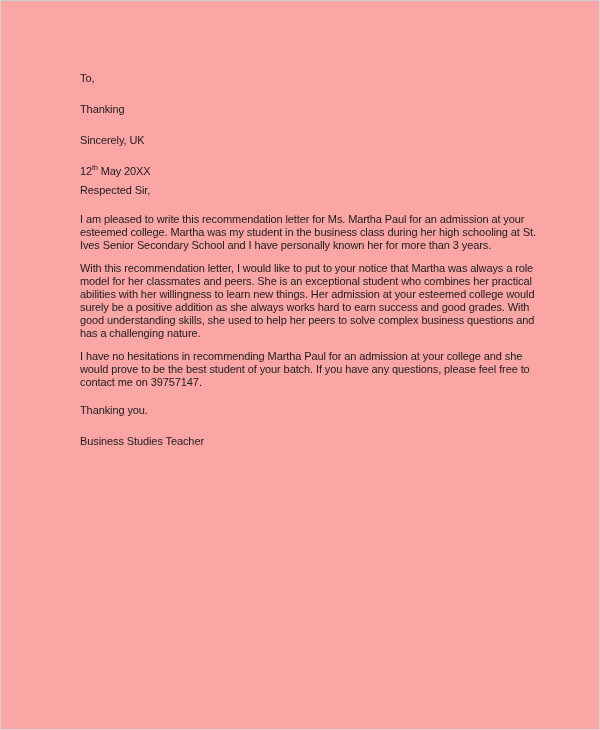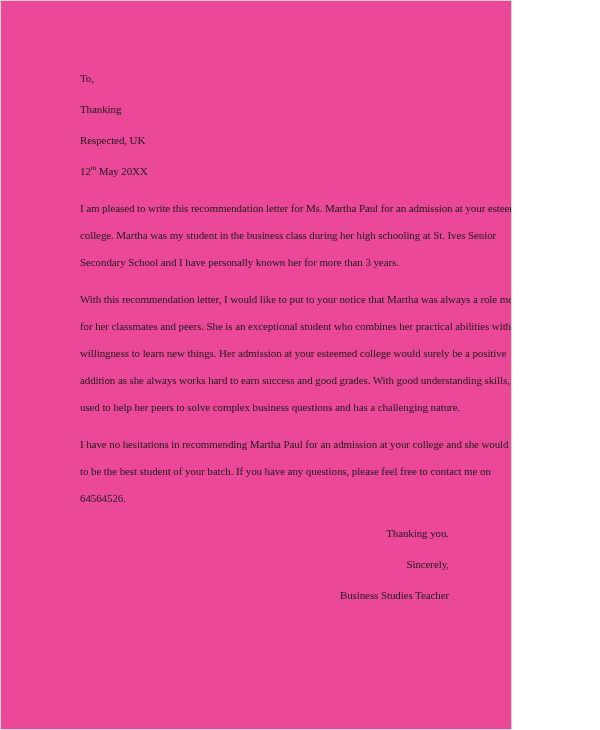--- a/index.html
+++ b/index.html
@@ -1,24 +1,24 @@
 <!DOCTYPE html>
 <html><head>
 <meta charset="utf-8">
 <style>
   * { margin: 0; padding: 0; box-sizing: border-box; }
   html, body { width: 600px; height: 730px; background: #ffffff; }
   .page {
-    width: 512px;
+    width: 600px;
     height: 730px;
-    background: #ec4899;
+    background: #fca5a5;
     border: 1px solid #d4d4d4;
     border-top-color: #cfcfcf;
     overflow: hidden;
-    font-family: Liberation Serif, serif;
+    font-family: Liberation Sans, sans-serif;
     color: #1c1c1c;
   }
   .letter {
     padding: 68px 62px 0 79px;
     width: 100%;
   }
   .line {
     font-size: 11px;
     line-height: 18px;
     letter-spacing: -0.1px;
@@ -32,49 +32,49 @@
     letter-spacing: -0.1px;
     white-space: nowrap;
   }
   sup.ordinal {
     font-size: 7px;
     vertical-align: super;
     line-height: 0;
   }
   .para {
     font-size: 11px;
-    line-height: 27px;
+    line-height: 13px;
     letter-spacing: -0.1px;
     width: 458px;
     margin-bottom: 10px;
     text-align: left;
   }
   .para.first { margin-top: 14px; }
   .para.last { margin-bottom: 12px; }
-  .sig .line { margin-bottom: 13px; text-align: right; }
+  .sig .line { margin-bottom: 13px; }
 </style>
 </head>
 <body>
 
 <div class="page">
   <div class="letter">
 
     <div class="line">To,</div>
 
     <div class="line">Thanking</div>
-    <div class="line">Respected, UK</div>
+    <div class="line">Sincerely, UK</div>
 
     <div class="tight-block">
       <div class="tline"><span>12</span><sup class="ordinal">th</sup><span> May 20XX</span></div>
+      <div class="tline">Respected Sir,</div>
     </div>
 
     <p class="para first">I am pleased to write this recommendation letter for Ms. Martha Paul for an admission at your esteemed college. Martha was my student in the business class during her high schooling at St. Ives Senior Secondary School and I have personally known her for more than 3 years.</p>
     <p class="para">With this recommendation letter, I would like to put to your notice that Martha was always a role model for her classmates and peers. She is an exceptional student who combines her practical abilities with her willingness to learn new things. Her admission at your esteemed college would surely be a positive addition as she always works hard to earn success and good grades. With good understanding skills, she used to help her peers to solve complex business questions and has a challenging nature.</p>
-    <p class="para last">I have no hesitations in recommending Martha Paul for an admission at your college and she would prove to be the best student of your batch. If you have any questions, please feel free to contact me on 64564526.</p>
+    <p class="para last">I have no hesitations in recommending Martha Paul for an admission at your college and she would prove to be the best student of your batch. If you have any questions, please feel free to contact me on 39757147.</p>
 
     <div class="sig">
       <div class="line">Thanking you.</div>
-      <div class="line">Sincerely,</div>
       <div class="line">Business Studies Teacher</div>
     </div>
 
   </div>
 </div>
 
 </body></html>

